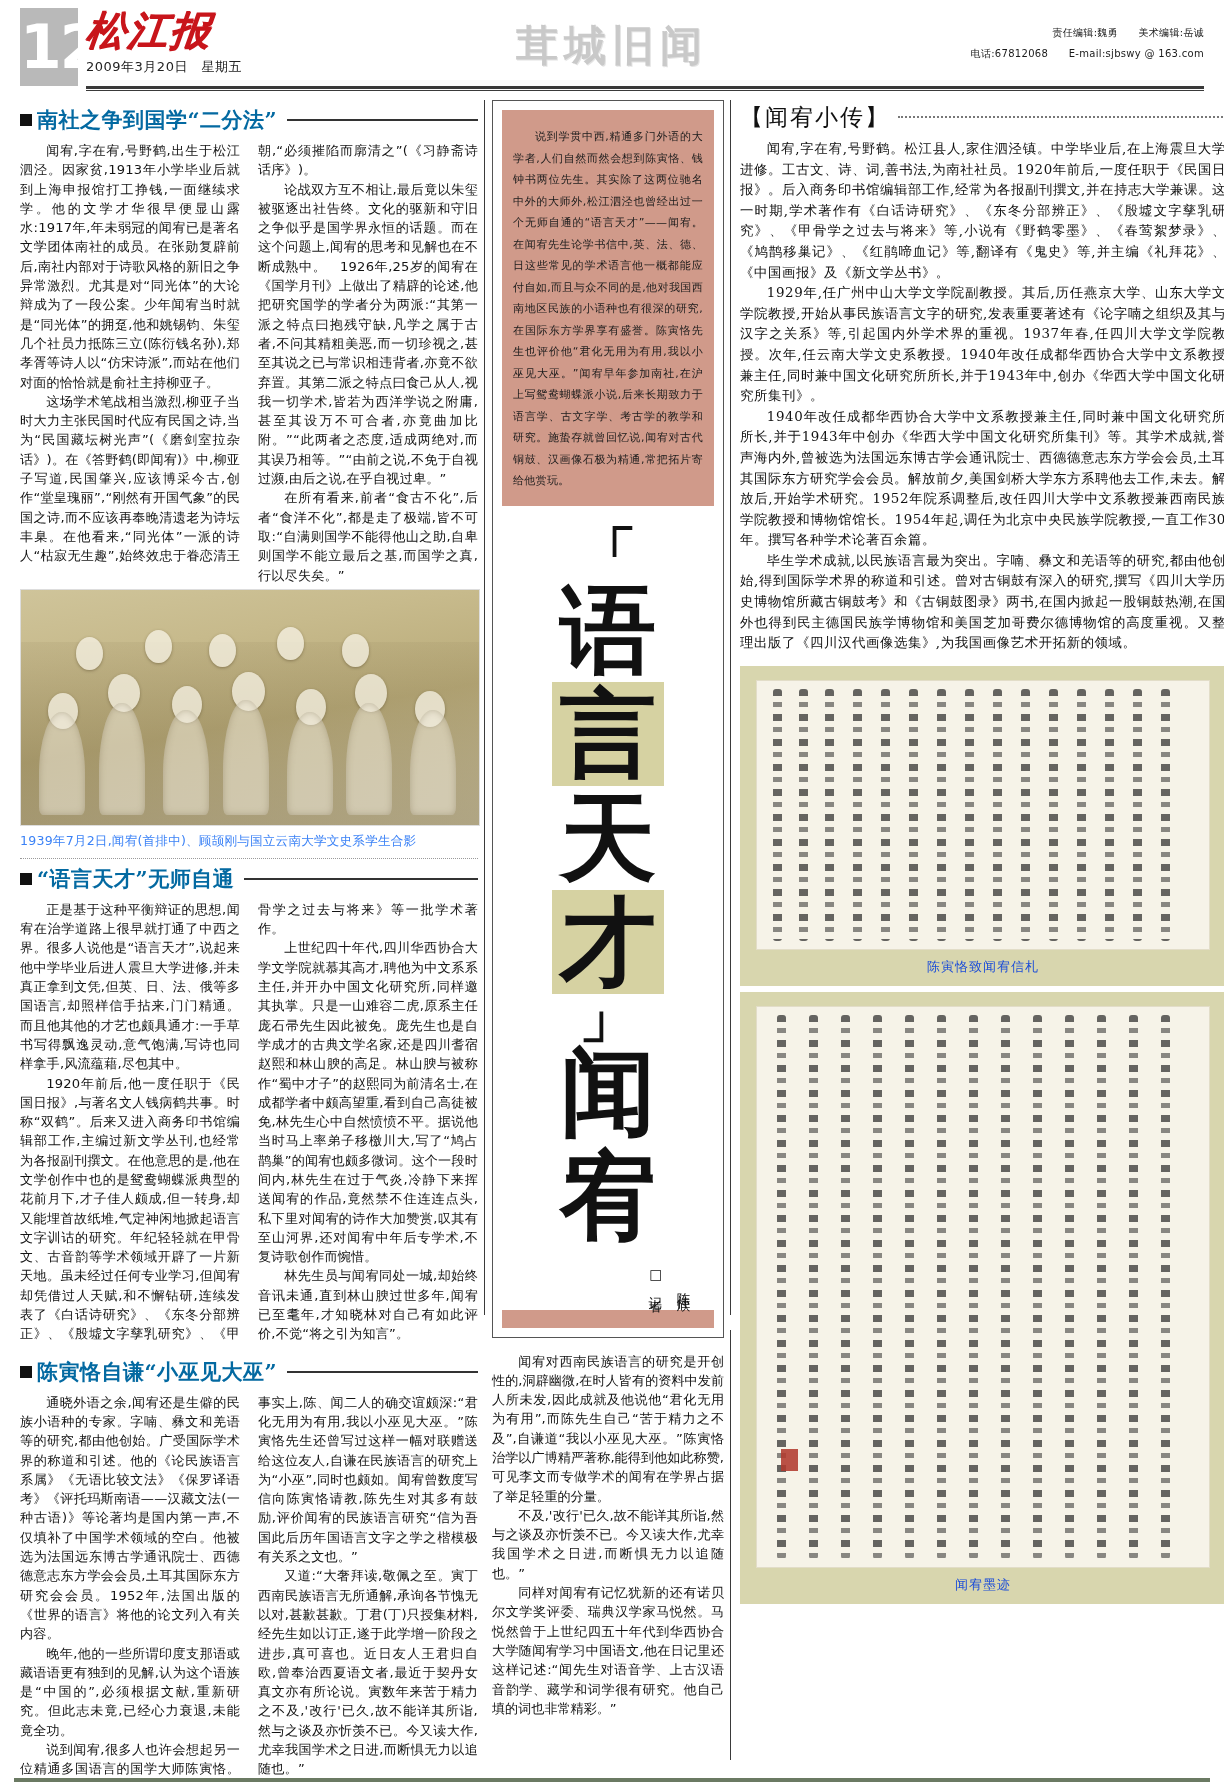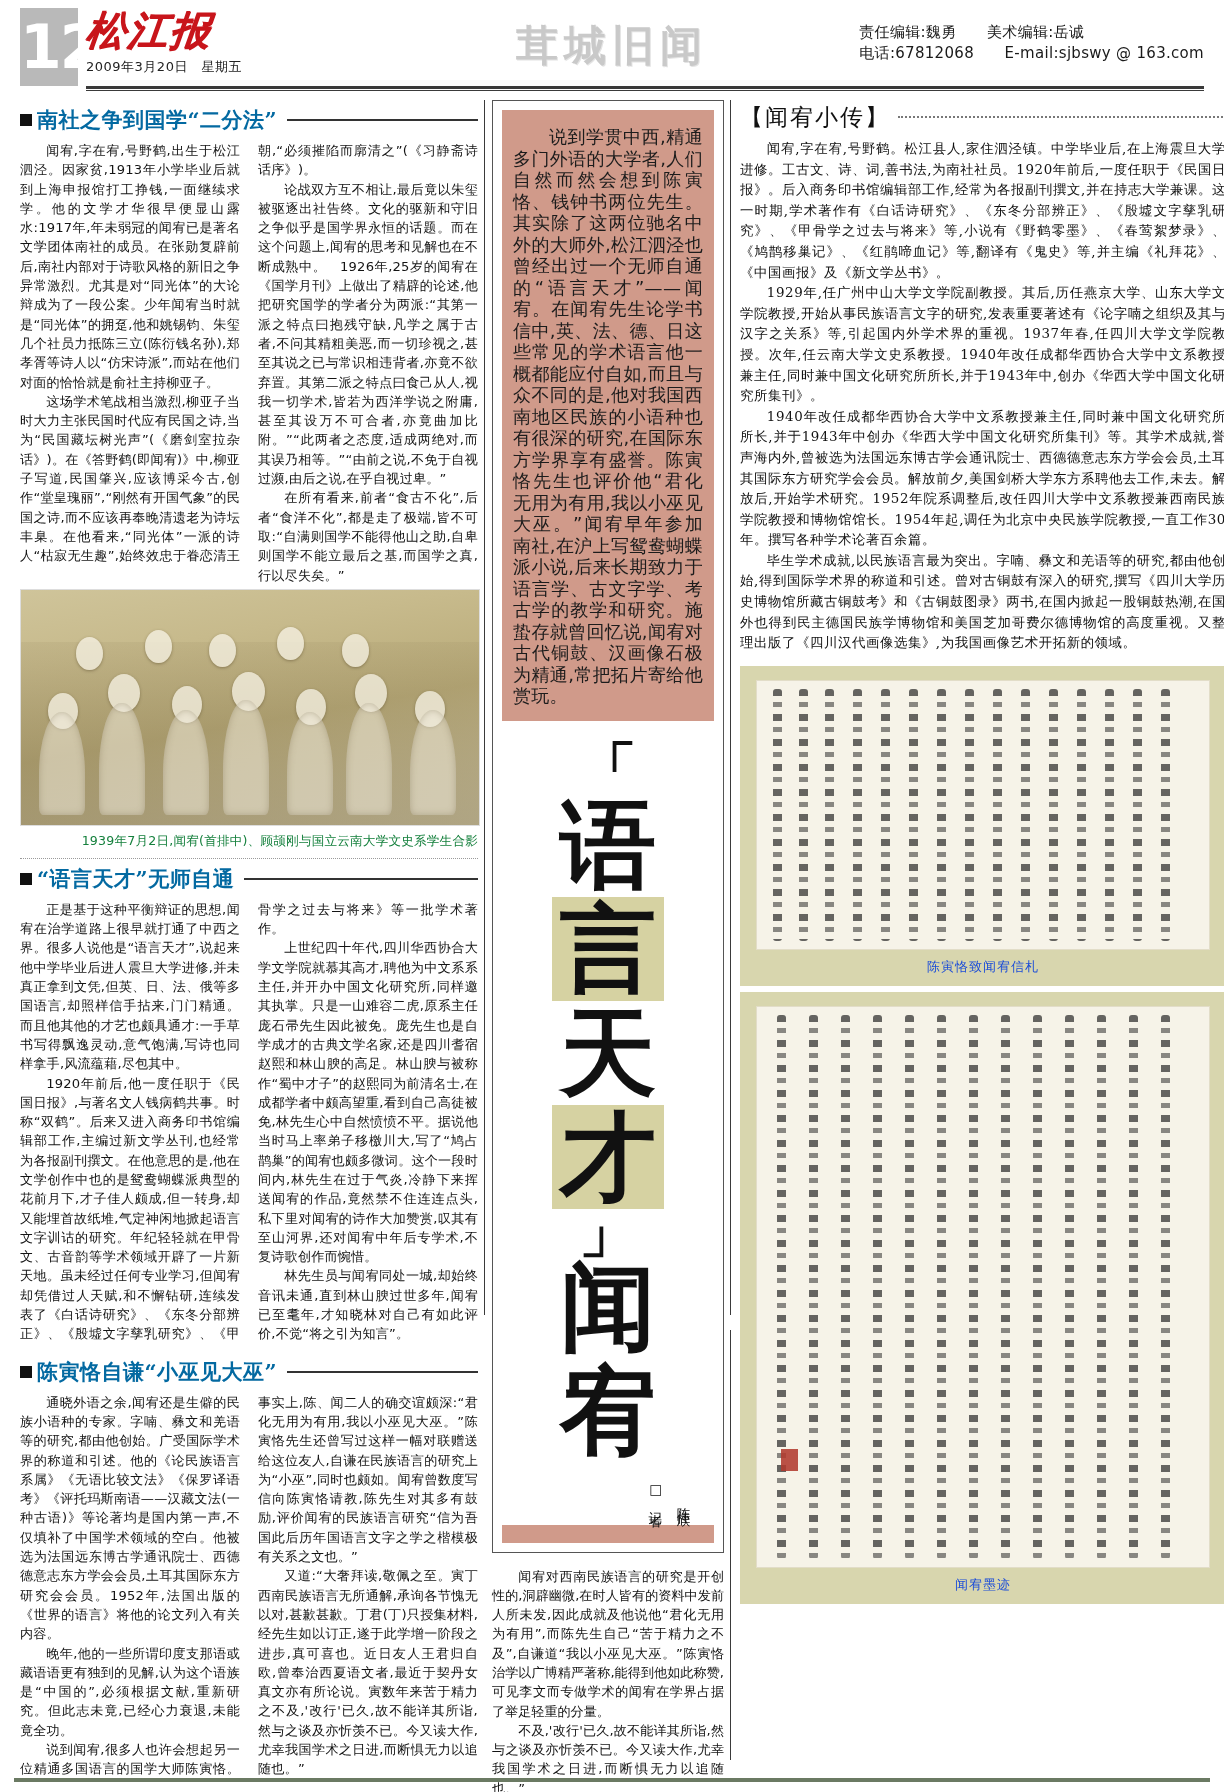--- a/index.html
+++ b/index.html
@@ -36,22 +36,22 @@
     font-size:13px;color:#222;margin-top:4px;letter-spacing:0.5px;
     font-family:"DejaVu Sans","Liberation Sans",sans-serif;
   }
   .section-title{
     position:absolute;left:0;right:0;top:18px;text-align:center;
     font-family:"DejaVu Serif","Liberation Serif",serif;
     font-size:42px;font-weight:700;color:#c9c9c9;letter-spacing:6px;
     text-shadow:1px 1px 0 #e4e4e4;
   }
   .credits{
-    position:absolute;right:6px;top:22px;text-align:left;
-    font-size:15px;line-height:21px;color:#1a1a1a;letter-spacing:0.3px;
+    position:absolute;right:6px;top:22px;text-align:right;
+    font-size:10px;line-height:21px;color:#1a1a1a;letter-spacing:0.3px;
   }
   .mast-rule{
     position:absolute;left:72px;right:6px;top:86px;height:3px;background:#3a3a3a;
   }
   .mast-rule:after{content:"";position:absolute;left:0;right:0;top:4px;height:1px;background:#3a3a3a;}
 
   
   .body-wrap{position:relative;margin-top:8px;height:1660px;}
   .col-left{position:absolute;left:6px;top:0;width:458px;}
   .col-mid{position:absolute;left:478px;top:0;width:232px;}
@@ -87,32 +87,32 @@
     background:linear-gradient(170deg,#cfc49a 0%,#c7ba8c 25%,#b9ab79 55%,#cdc39c 80%,#ddd6b6 100%);
     border:1px solid #ddd;
   }
   .photo .grp{position:absolute;left:0;right:0;bottom:0;height:78%;
     background:linear-gradient(180deg,rgba(150,135,95,0.15),rgba(120,105,70,0.45));}
   .photo .fig{position:absolute;bottom:4%;border-radius:48% 48% 8% 8%/60% 60% 8% 8%;
     background:rgba(238,233,216,0.55);box-shadow:0 0 7px rgba(110,95,60,.35) inset;}
   .photo .hd{position:absolute;border-radius:50%;background:rgba(247,243,230,0.75);
     box-shadow:0 1px 3px rgba(90,75,45,.5);}
   .caption{
-    font-size:12.6px;color:#15803d;margin:7px 0 0 0;letter-spacing:0.2px;
-    font-family:"DejaVu Sans","Liberation Sans",sans-serif;white-space:nowrap;text-align:right;
+    font-size:12.6px;color:#3b82f6;margin:7px 0 0 0;letter-spacing:0.2px;
+    font-family:"DejaVu Sans","Liberation Sans",sans-serif;white-space:nowrap;
   }
   .dotrule{border-top:1px dotted #9a9a9a;margin:8px 0 4px 0;height:0;}
 
   
   .mid-box{
     border:1px solid #555;padding:9px;box-sizing:border-box;width:232px;
   }
   .mid-lead{
     background:#d09a8a;color:#1c1c1c;padding:16px 11px 14px 11px;
-    font-size:18px;line-height:21.5px;text-align:justify;letter-spacing:0.3px;
+    font-size:11px;line-height:21.5px;text-align:justify;letter-spacing:0.3px;
   }
   .mid-lead p{margin:0;text-indent:2em;}
   .vtitle{
     margin:26px 0 0 0;text-align:center;
   }
   .vtitle .q{
     font-family:"DejaVu Serif","Liberation Serif",serif;
     font-size:58px;line-height:44px;font-weight:700;color:#111;display:block;
     letter-spacing:0;height:46px;
   }

